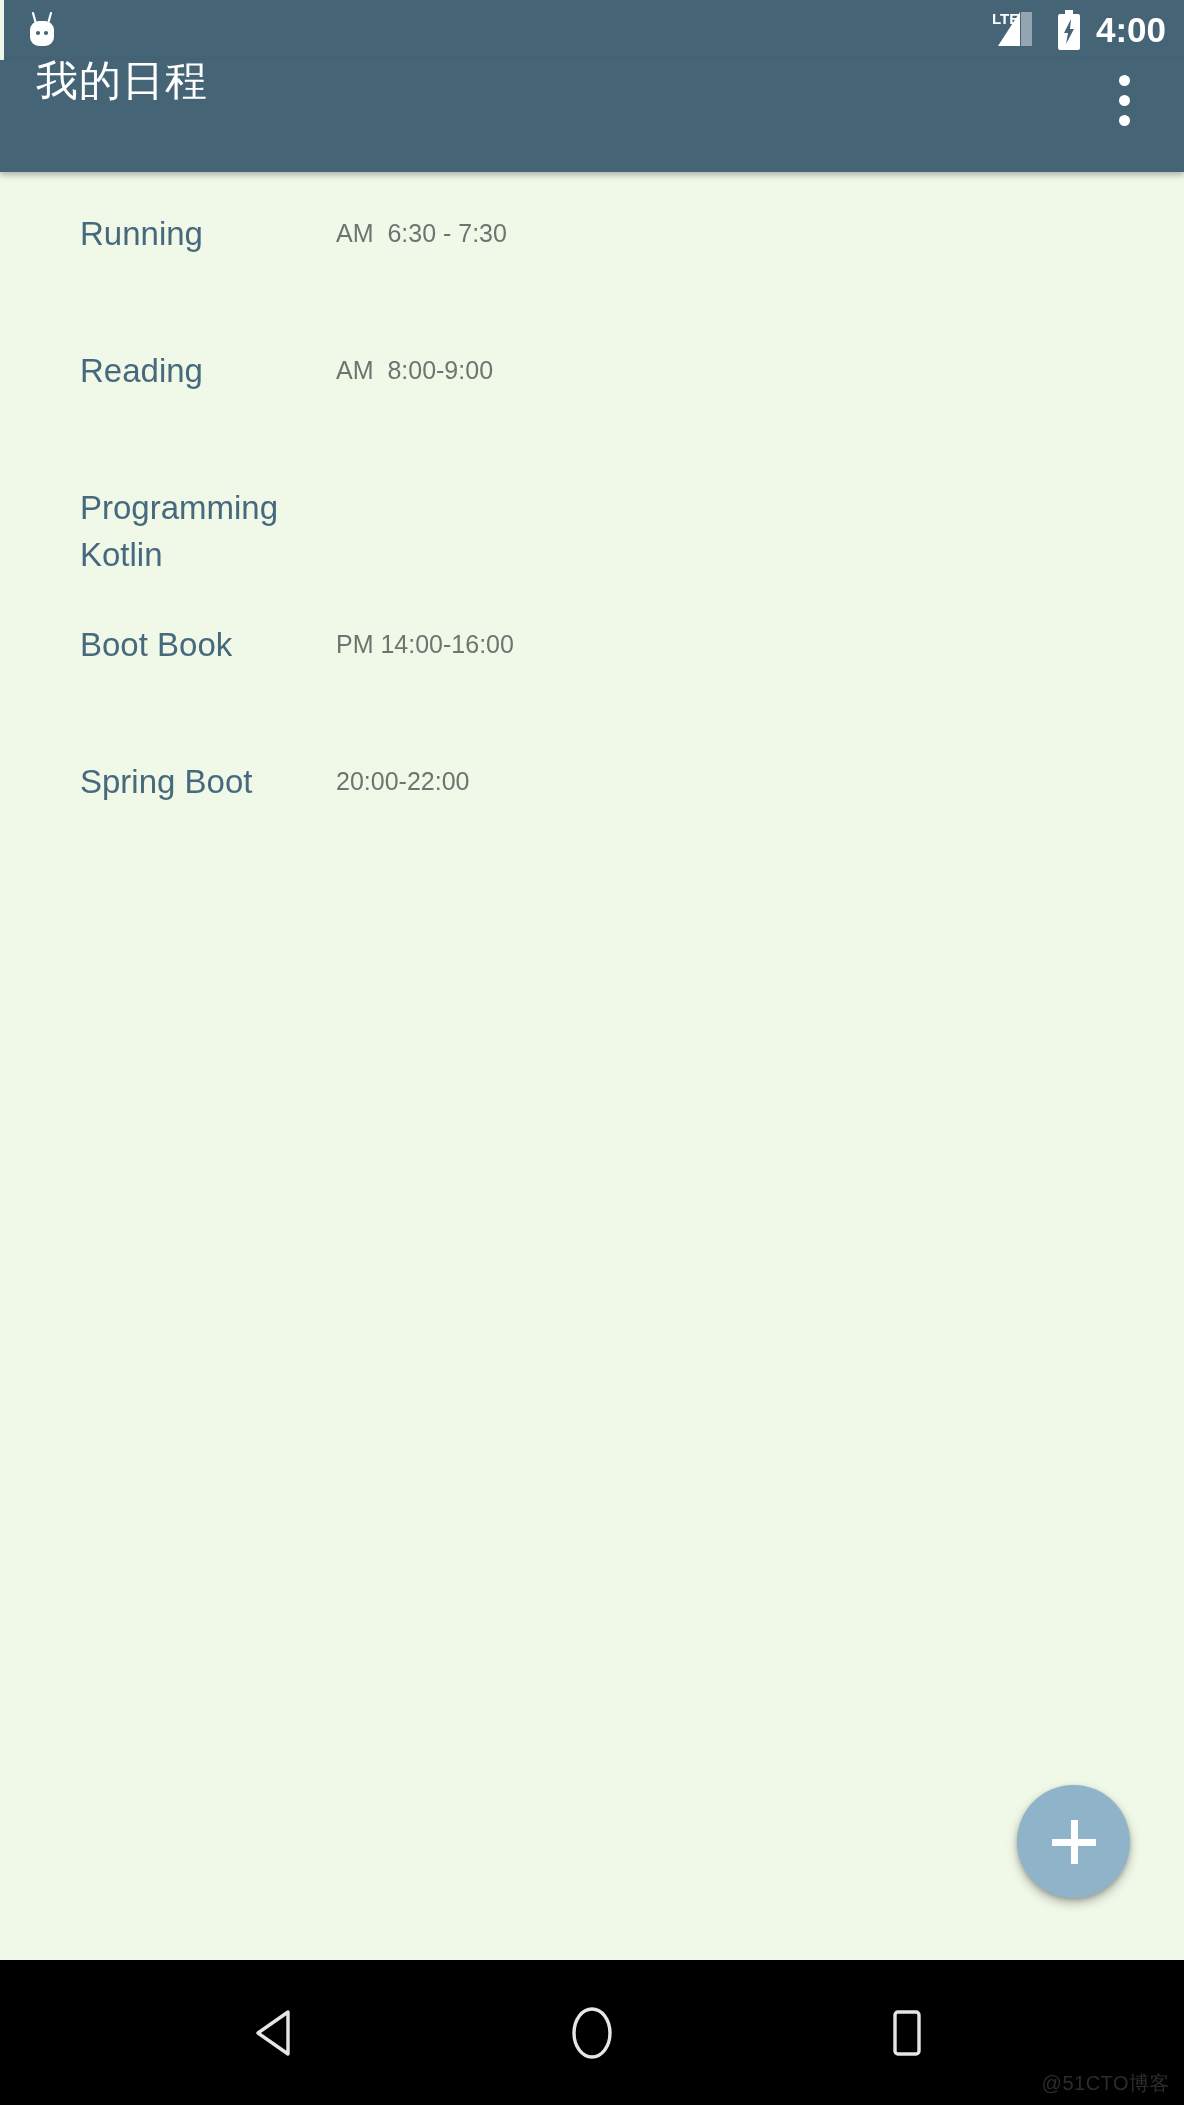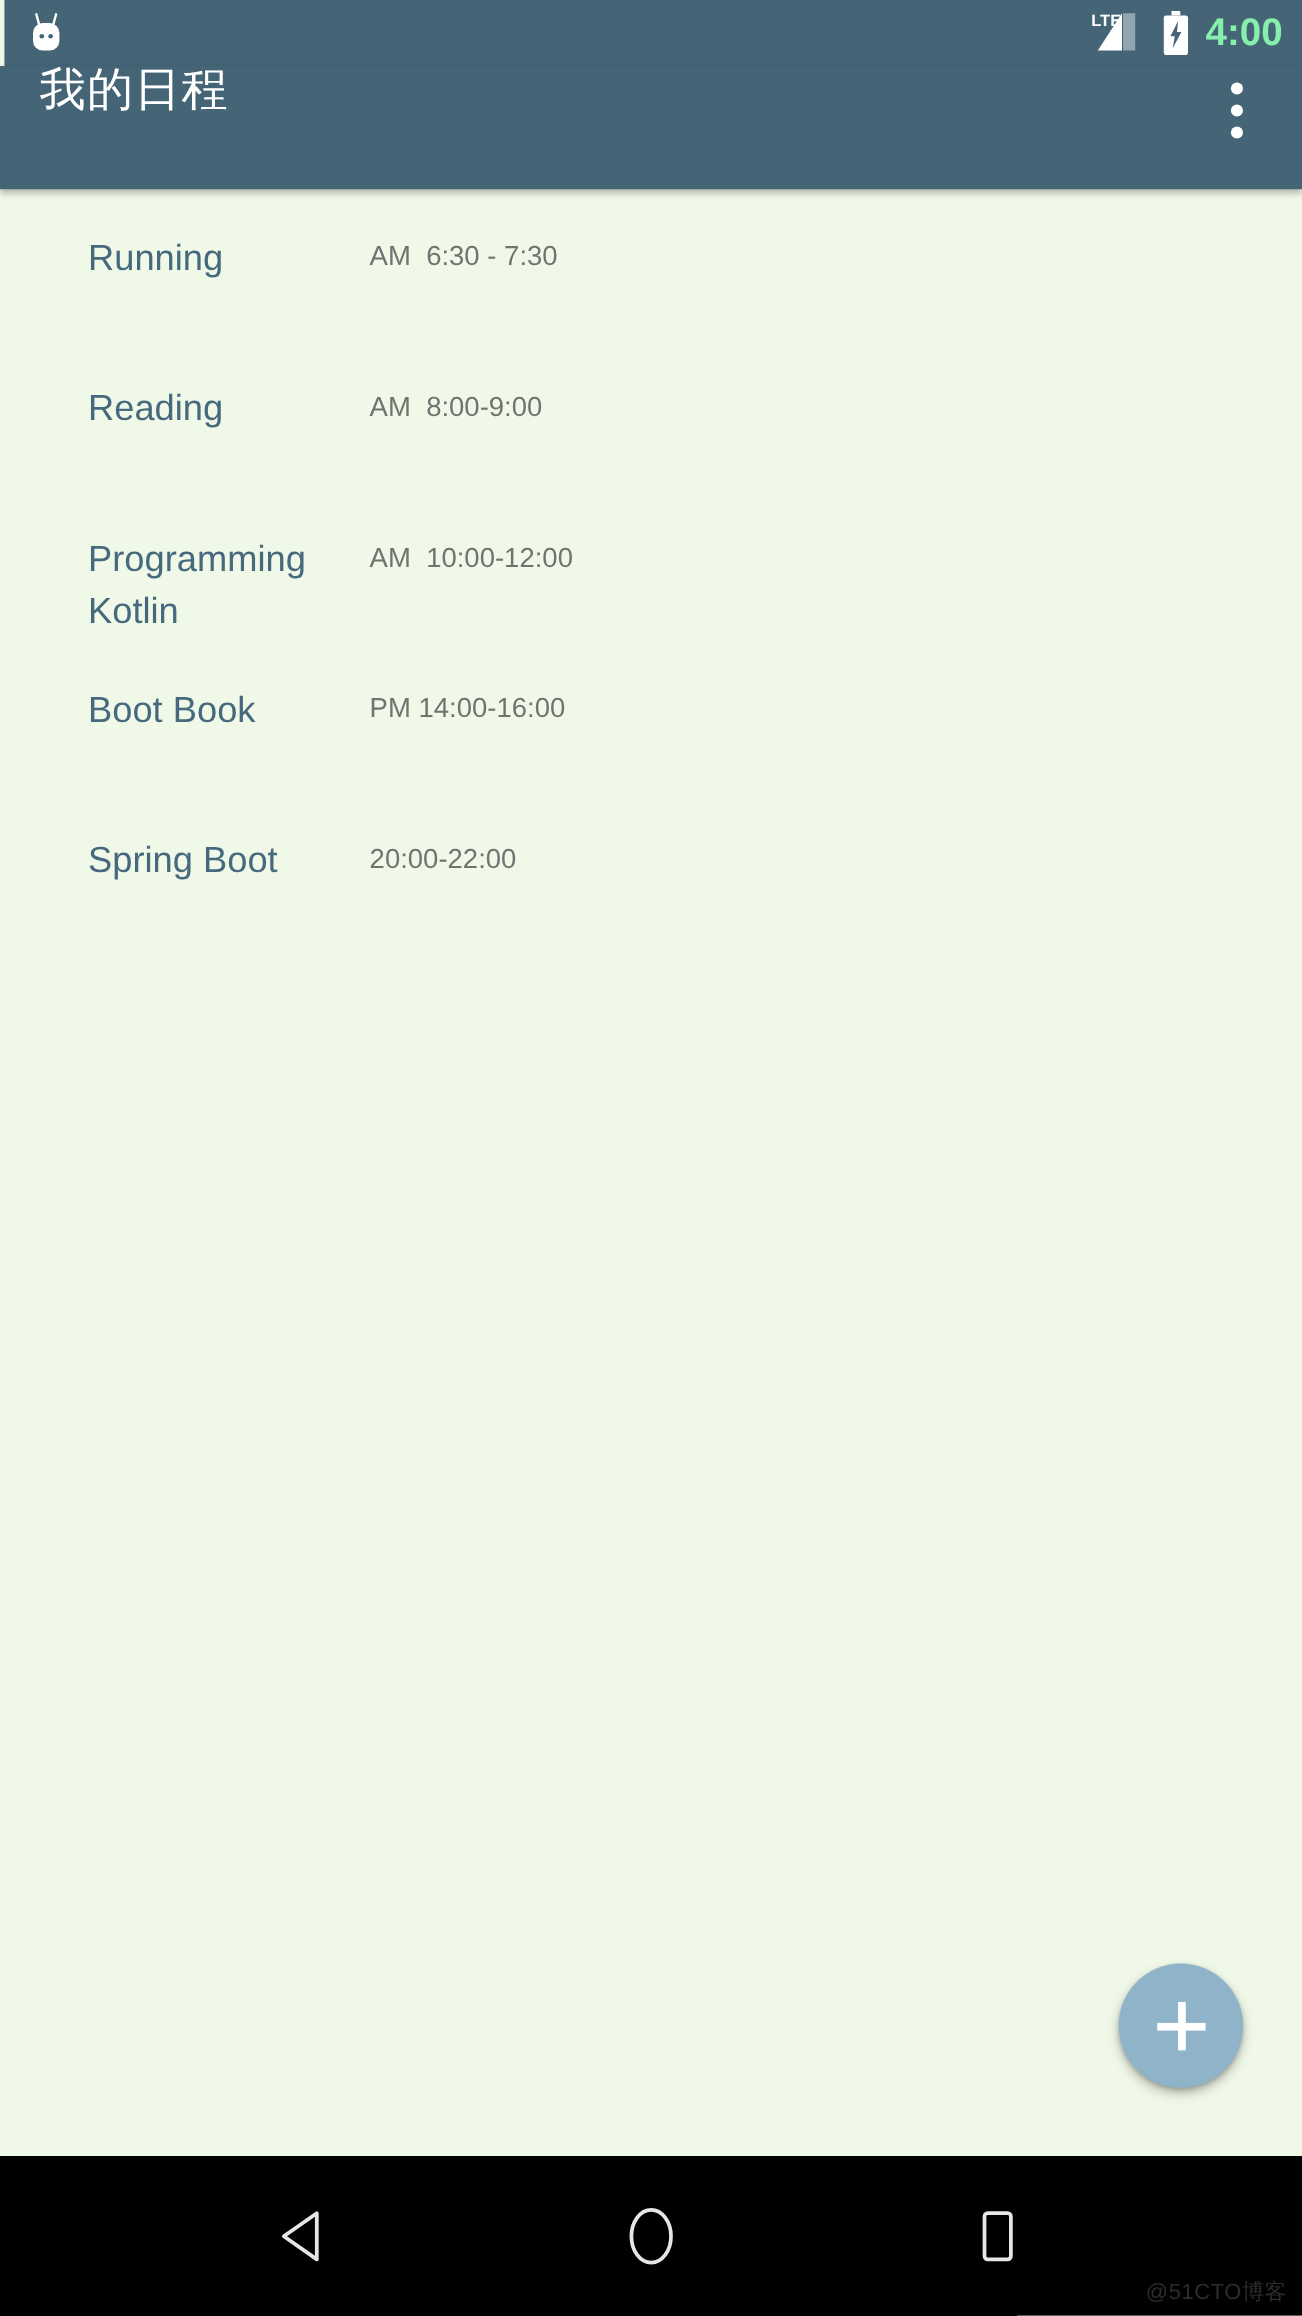--- a/index.html
+++ b/index.html
@@ -35,21 +35,21 @@
   .status-right { display: flex; align-items: center; gap: 14px; }
 
   .android-icon { width: 40px; height: 44px; display:block; }
 
   .lte-signal { display: flex; align-items: flex-end; position: relative; width: 50px; height: 44px; }
   .lte-signal svg { display:block; }
 
   .battery-icon { width: 26px; height: 40px; display:block; }
 
   .status-clock {
-    color: #86efac;
+    color: #ffffff;
     font-size: 35px;
     font-weight: bold;
     letter-spacing: 0px;
     line-height: 1;
     padding-bottom: 2px;
   }
 
   
   .app-bar {
     position: absolute;
@@ -255,21 +255,20 @@
         <div class="row-time">AM  6:30 - 7:30</div>
       </div>
 
       <div class="schedule-row">
         <div class="row-title">Reading</div>
         <div class="row-time">AM  8:00-9:00</div>
       </div>
 
       <div class="schedule-row">
         <div class="row-title">Programming Kotlin</div>
-        <div class="row-time">AM  10:00-12:00</div>
       </div>
 
       <div class="schedule-row">
         <div class="row-title">Boot Book</div>
         <div class="row-time">PM 14:00-16:00</div>
       </div>
 
       <div class="schedule-row">
         <div class="row-title">Spring Boot</div>
         <div class="row-time">20:00-22:00</div>

